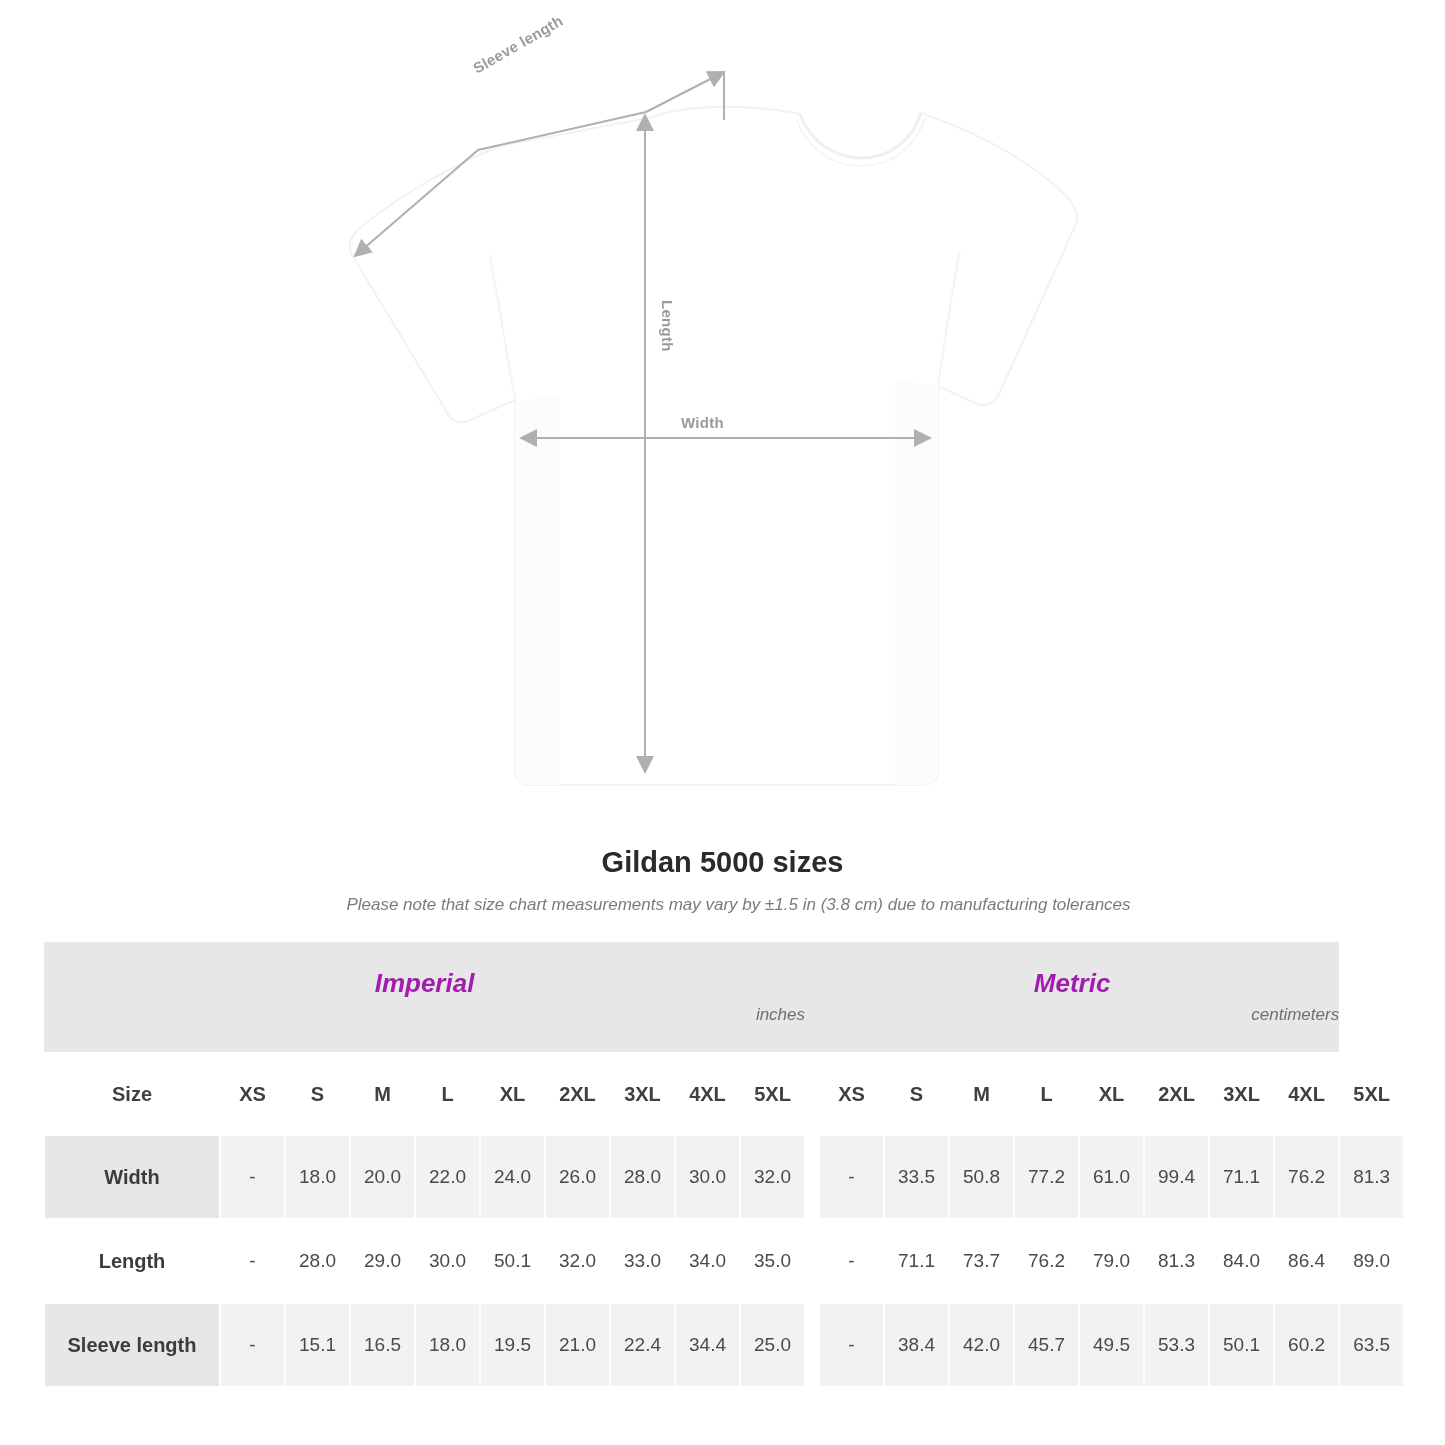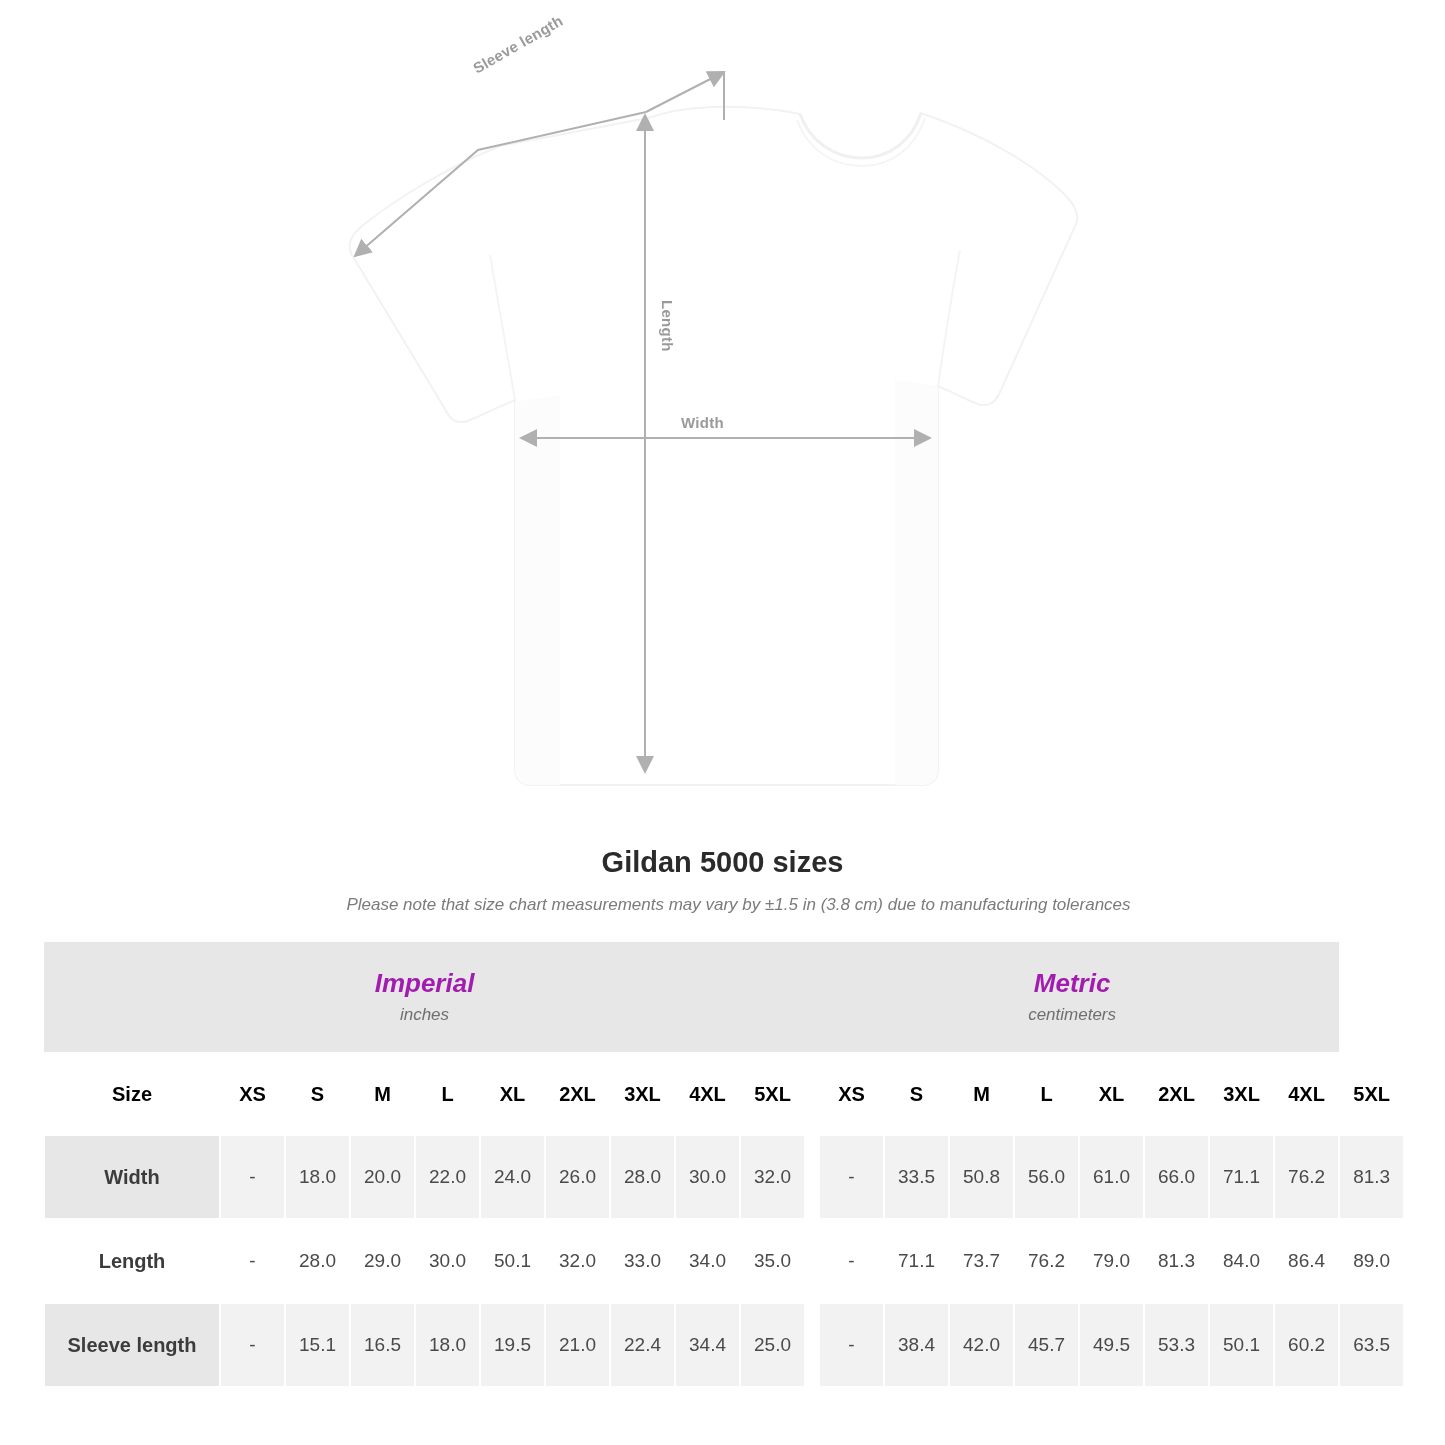--- a/index.html
+++ b/index.html
@@ -104,26 +104,27 @@
     font-weight: bold;
     font-style: italic;
     color: #a21caf;
     line-height: 1.15;
   }
   .unit-sub {
     font-size: 17px;
     font-style: italic;
     color: #6f6f6f;
     margin-top: 6px;
+    text-align: right;
   }
   tr.header-row td {
     background: #ffffff;
     font-weight: bold;
     font-size: 20px;
-    color: #000000;
+    color: #404040;
     height: 80px;
   }
   tr.header-row td.rowlabel {
     background: #ffffff;
   }
   tr.data-row td.rowlabel {
     font-weight: bold;
     font-size: 20px;
     color: #3c3c3c;
     background: #e7e7e7;
@@ -286,23 +287,23 @@
           <td>22.0</td>
           <td>24.0</td>
           <td>26.0</td>
           <td>28.0</td>
           <td>30.0</td>
           <td>32.0</td>
           <td class="spacer"></td>
           <td>-</td>
           <td>33.5</td>
           <td>50.8</td>
-          <td>56.0</td>
+          <td>77.2</td>
           <td>61.0</td>
-          <td>66.0</td>
+          <td>99.4</td>
           <td>71.1</td>
           <td>76.2</td>
           <td>81.3</td>
         </tr>
 
         <tr class="data-row alt">
           <td class="rowlabel">Length</td>
           <td>-</td>
           <td>28.0</td>
           <td>29.0</td>

